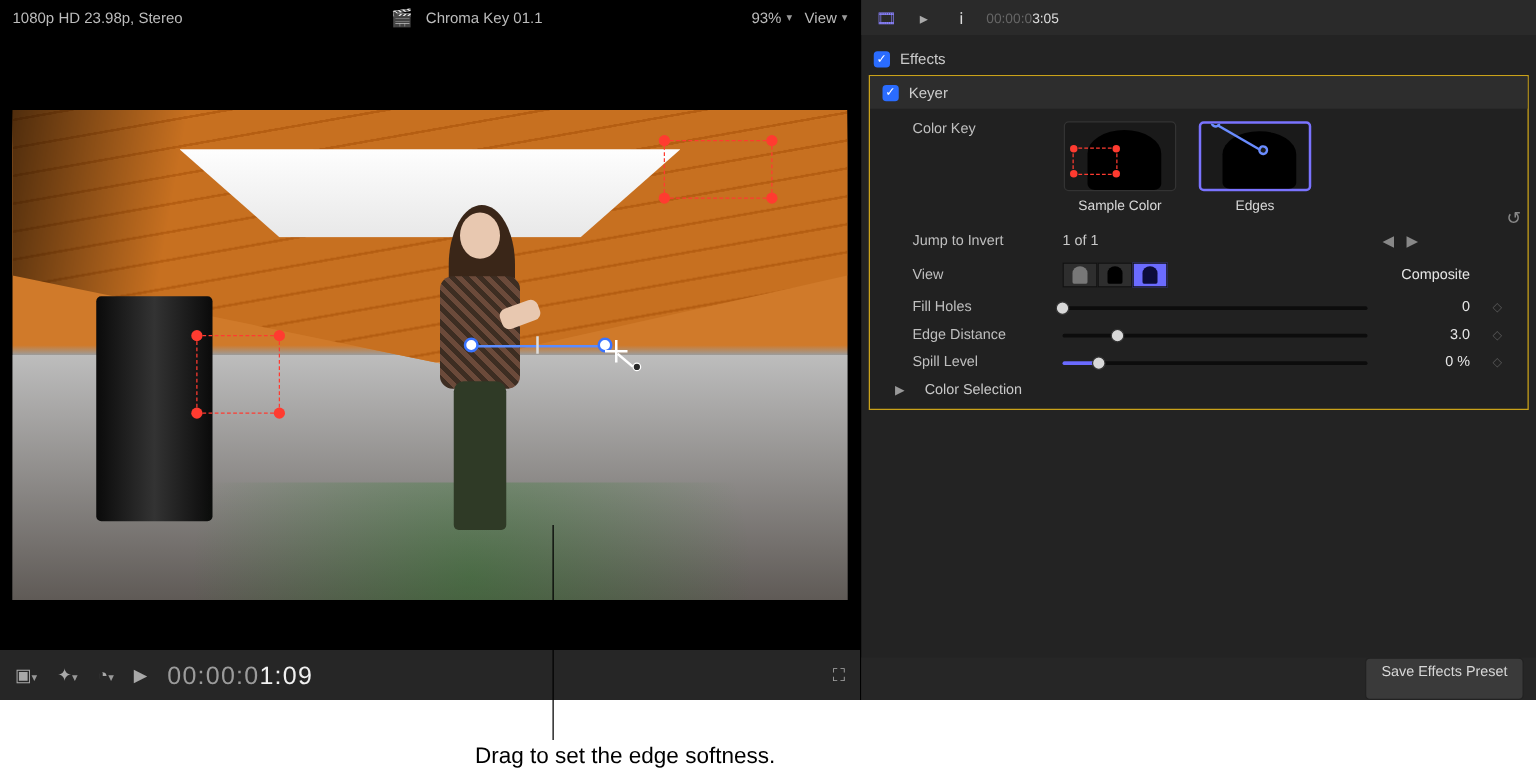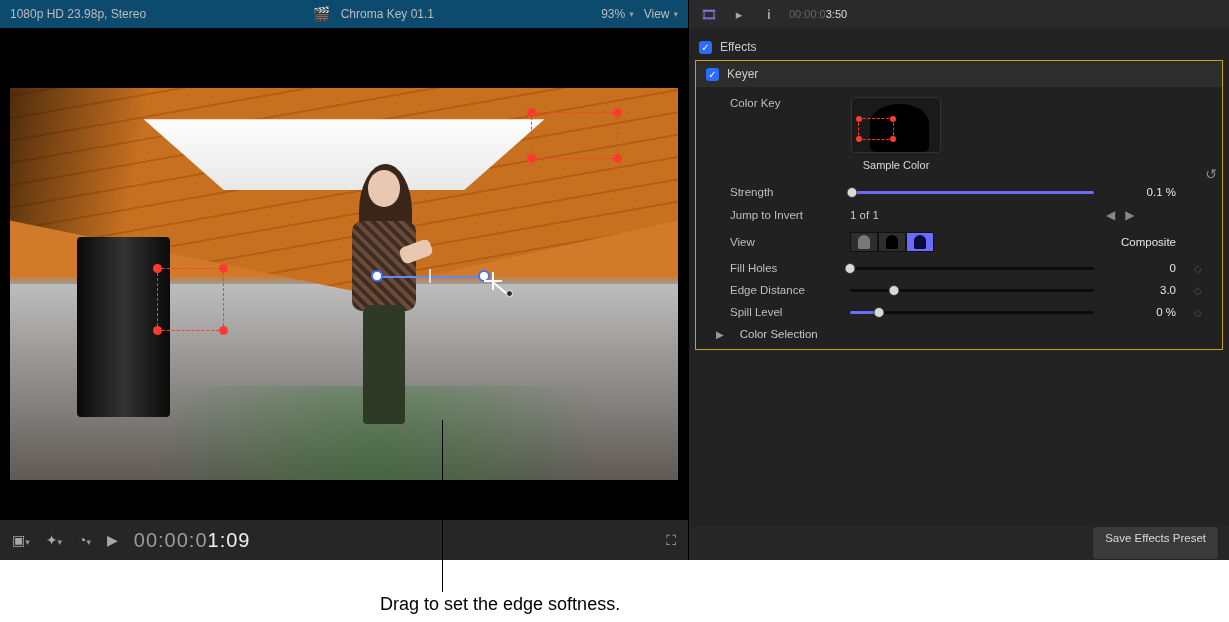--- a/index.html
+++ b/index.html
@@ -2,21 +2,21 @@
 <html><head>
 <meta charset="utf-8">
 <style>
   * { box-sizing: border-box; margin: 0; padding: 0; font-family: "Helvetica Neue", Arial, sans-serif; }
   body { background: #fff; width: 1229px; }
   .app { display: flex; width: 1229px; height: 560px; background: #1c1c1c; }
   .left { width: 688px; background: #1a1a1a; display: flex; flex-direction: column; }
   .right { flex: 1; background: #232323; display: flex; flex-direction: column; border-left: 1px solid #000; }
 
   
-  .topbar { height: 28px; background: #0c4a6e; display: flex; align-items: center; padding: 0 10px; color: #bcbcbc; font-size: 12px; gap: 10px; }
+  .topbar { height: 28px; background: #000000; display: flex; align-items: center; padding: 0 10px; color: #bcbcbc; font-size: 12px; gap: 10px; }
   .topbar .spacer { flex: 1; }
   .topbar .zoom { display: flex; align-items: center; gap: 4px; }
   .chev { font-size: 9px; color: #999; }
   .clap { color: #bbb; font-size: 14px; }
 
   
   .viewer-wrap { flex: 1; background: #000; position: relative; }
   .viewer { position: absolute; left: 10px; right: 10px; top: 60px; bottom: 40px; background: linear-gradient(#000 0%, #000 100%); }
   .scene { width: 100%; height: 100%; position: relative; background: linear-gradient(180deg,#2b1600 0%, #d07a2a 8%, #d07a2a 48%, #9c9c9c 50%, #706b67 100%); overflow: hidden; }
   .ceiling { position: absolute; left: 0; right: 0; top: 0; height: 52%; background:
@@ -190,21 +190,21 @@
       <span class="ticon">⛶</span>
     </div>
   </div>
 
   <div class="right">
     <div class="rhead">
       <span class="ico film-icon">🎞</span>
       <span class="ico" style="color:#aaa">▸</span>
       <span class="ico" style="color:#ddd">ℹ</span>
       <span class="rtime">
-        <span>00:00:0</span><span class="hl">3:50</span>
+        <span>00:00:0</span><span class="hl">3:05</span>
       </span>
     </div>
 
     <div class="insp">
       <div class="section">
         <span class="cb">✓</span>
         <span>Effects</span>
       </div>
 
       <div class="yframe">
@@ -222,36 +222,35 @@
                   <div class="sil"></div>
                   <div class="redbox">
                     <div class="h" style="left:-3px;top:-3px"></div>
                       <div class="h" style="right:-3px;top:-3px"></div>
                     <div class="h" style="left:-3px;bottom:-3px"></div>
                       <div class="h" style="right:-3px;bottom:-3px"></div>
                   </div>
                 </div>
                 <div class="cap">Sample Color</div>
               </div>
+              <div class="thumb sel">
+                <div class="pic checker">
+                  <div class="sil"></div>
+                  <div class="edgeT">
+                      <div class="d" style="left:-4px"></div>
+                      <div class="d" style="right:-4px"></div>
+                    </div>
+                </div>
+                <div class="cap">Edges</div>
+              </div>
             </div>
           </div>
         </div>
         <span class="reset-ico">↺</span>
 
-        <div class="row">
-          <div class="label">Strength</div>
-          <div class="control">
-            <div class="slider">
-              <div class="fill" style="width:100%"></div>
-              <div class="knob" style="left:1%"></div>
-            </div>
-          </div>
-          <div class="val">0.1 %</div>
-          <div class="kf"></div>
-        </div>
 
         <div class="row">
           <div class="label">Jump to Invert</div>
           <div class="control">
               <span>1 of 1</span>
             </div>
           <div class="val">
             <span class="stepper">
               <span class="tri">◀</span>
               <span class="tri">▶</span>

